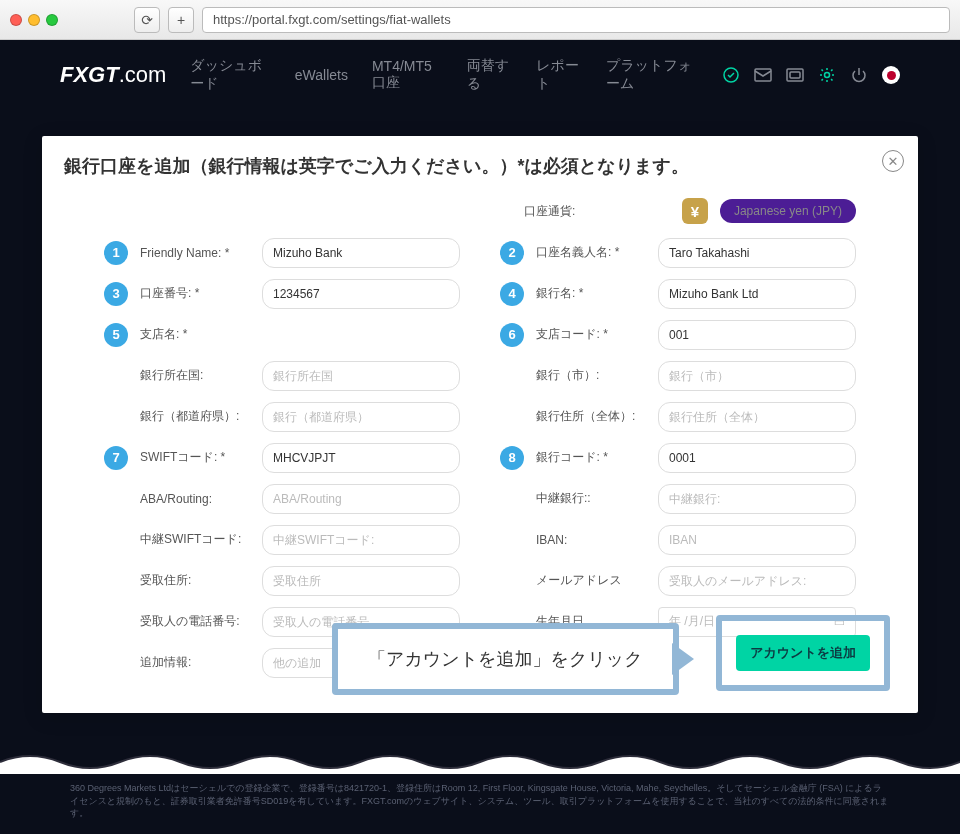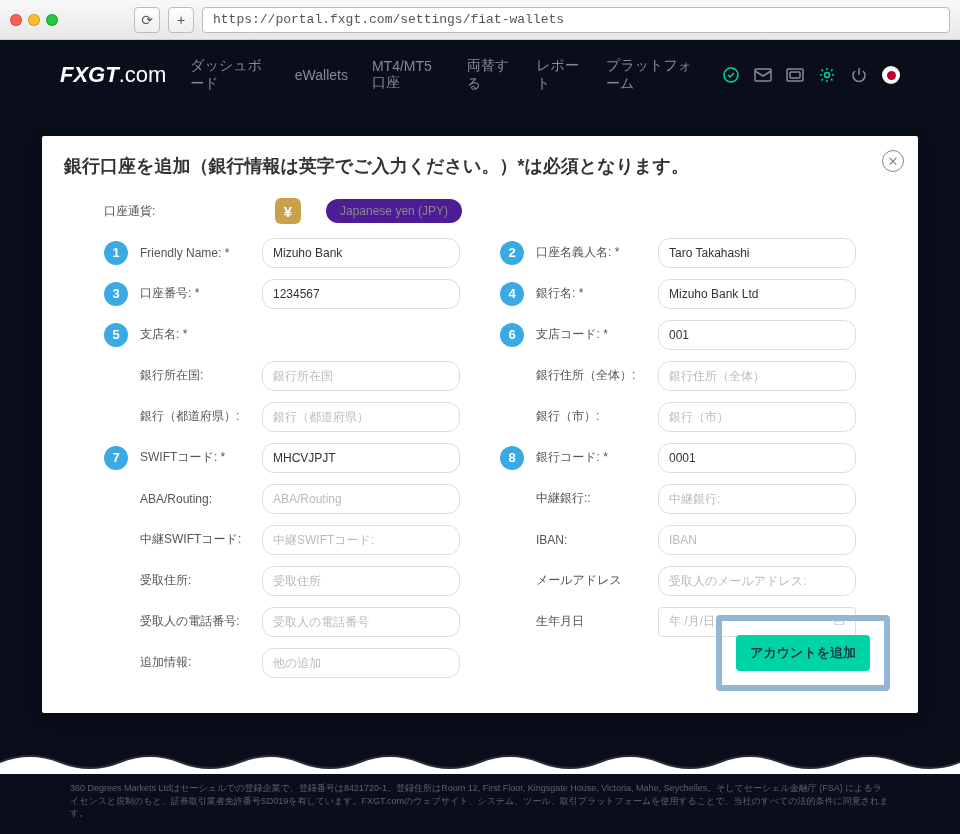--- a/index.html
+++ b/index.html
@@ -6,21 +6,21 @@
     body { font-family: -apple-system, BlinkMacSystemFont, "Segoe UI", sans-serif; background: #e0e0e0; width: 960px; height: 834px; overflow: hidden; }
     
     
     .browser-chrome { background: linear-gradient(#f8f8f8, #e8e8e8); height: 40px; border-bottom: 1px solid #ccc; display: flex; align-items: center; padding: 0 10px; gap: 8px; }
     .traffic-lights { display: flex; gap: 6px; }
     .traffic-light { width: 12px; height: 12px; border-radius: 50%; border: 0.5px solid rgba(0,0,0,0.2); }
     .tl-red { background: #ff5f56; }
     .tl-yellow { background: #ffbd2e; }
     .tl-green { background: #27c93f; }
     .nav-btn { width: 26px; height: 26px; background: linear-gradient(#fff,#eee); border: 1px solid #bbb; border-radius: 4px; display: flex; align-items: center; justify-content: center; font-size: 14px; color: #555; }
-    .url-bar { flex: 1; height: 26px; background: #fff; border: 1px solid #bbb; border-radius: 4px; padding: 0 10px; font-size: 13px; color: #555; display: flex; align-items: center; font-family: Liberation Mono, monospace; }
+    .url-bar { flex: 1; height: 26px; background: #fff; border: 1px solid #bbb; border-radius: 4px; padding: 0 10px; font-size: 13px; color: #555; display: flex; align-items: center; }
     
     
     .page-bg { background: #0a0e1a; height: 794px; position: relative; }
     .site-header { height: 70px; display: flex; align-items: center; padding: 0 60px; gap: 24px; color: #868a94; }
     .logo { color: #fff; font-size: 22px; font-weight: 700; font-style: italic; }
     .logo-com { font-style: normal; font-weight: 400; }
     .nav-link { font-size: 14px; color: #868a94; }
     .header-icons { margin-left: auto; display: flex; gap: 14px; align-items: center; color: #868a94; }
     .icon-sm { width: 18px; height: 18px; display: flex; align-items: center; justify-content: center; }
     .flag-jp { width: 18px; height: 18px; background: #fff; border-radius: 50%; display: flex; align-items: center; justify-content: center; }
@@ -32,21 +32,21 @@
     .close-x { position: absolute; top: 14px; right: 14px; width: 22px; height: 22px; border: 1.5px solid #888; border-radius: 50%; display: flex; align-items: center; justify-content: center; color: #888; font-size: 13px; cursor: pointer; }
     
     .form-area { display: flex; gap: 40px; padding: 0 40px; }
     .col { flex: 1; }
     .form-row { display: flex; align-items: center; height: 41px; gap: 12px; }
     .badge-num { width: 24px; height: 24px; background: #3ba9e4; color: #fff; border-radius: 50%; display: flex; align-items: center; justify-content: center; font-size: 13px; font-weight: 600; flex-shrink: 0; }
     .badge-spacer { width: 24px; flex-shrink: 0; }
     .field-label { font-size: 12px; color: #555; width: 110px; flex-shrink: 0; }
     .field-input { flex: 1; height: 30px; border: 1px solid #ddd; border-radius: 12px; padding: 0 10px; font-size: 12px; color: #333; }
     .field-input::placeholder { color: #bbb; }
-    .currency-row { display: flex; align-items: center; gap: 25px; margin-bottom: 8px; padding: 0 40px; }
+    .currency-row { display: flex; align-items: center; gap: 12px; margin-bottom: 8px; padding: 0 40px; justify-content: flex-end; }
     .currency-label { font-size: 12px; color: #555; width: 146px; }
     .yen-icon { width: 26px; height: 26px; background: #c7a24a; border-radius: 6px; color: #fff; display: flex; align-items: center; justify-content: center; font-size: 15px; font-weight: 700; }
     .currency-pill { background: #4c1d95; border-radius: 14px; padding: 5px 14px; font-size: 12px; color: #888; }
     .date-input { flex: 1; height: 30px; border: 1px solid #ddd; border-radius: 4px; padding: 0 10px; font-size: 12px; color: #bbb; display: flex; align-items: center; justify-content: space-between; }
     
     
     .callout { position: absolute; bottom: 18px; left: 290px; background: #fff; border: 6px solid #92b7d6; border-radius: 4px; padding: 18px 30px; font-size: 18px; color: #333; }
     .callout::after { content: ""; position: absolute; right: -37px; top: 50%; transform: translateY(-50%); border: 16px solid transparent; border-left: 22px solid #92b7d6; }
     .add-btn-wrap { position: absolute; bottom: 22px; right: 28px; border: 6px solid #92b7d6; border-radius: 4px; padding: 14px; }
     .add-btn { background: #00d4a4; color: #0c3a42; font-size: 13px; font-weight: 700; padding: 9px 14px; border-radius: 4px; border: none; }
@@ -195,27 +195,27 @@
             <div class="field-label">銀行名: *</div>
             <input class="field-input" value="Mizuho Bank Ltd" style="">
           </div>
           <div class="form-row">
             <div class="badge-num">6</div>
             <div class="field-label">支店コード: *</div>
             <input class="field-input" value="001" style="">
           </div>
           <div class="form-row">
             <div class="badge-spacer"></div>
+            <div class="field-label">銀行（市）:</div>
+            <input class="field-input" placeholder="銀行（市）" style="">
+          </div>
+          <div class="form-row">
+            <div class="badge-spacer"></div>
             <div class="field-label">銀行住所（全体）:</div>
             <input class="field-input" placeholder="銀行住所（全体）" style="">
-          </div>
-          <div class="form-row">
-            <div class="badge-spacer"></div>
-            <div class="field-label">銀行（市）:</div>
-            <input class="field-input" placeholder="銀行（市）" style="">
           </div>
           <div class="form-row">
             <div class="badge-num">8</div>
             <div class="field-label">銀行コード: *</div>
             <input class="field-input" value="0001" style="">
           </div>
           <div class="form-row">
             <div class="badge-spacer"></div>
             <div class="field-label">中継銀行::</div>
             <input class="field-input" placeholder="中継銀行:" style="">
@@ -234,20 +234,21 @@
             <div class="badge-spacer"></div>
             <div class="field-label">生年月日</div>
             <div class="date-input">
               <span>年 /月/日</span>
               <span>▭</span>
             </div>
           </div>
         </div>
     </div>
 
+    <div class="callout">「アカウントを追加」をクリック</div>
     <div class="add-btn-wrap">
       <button class="add-btn">アカウントを追加</button>
     </div>
   </div>
 
   <svg class="wave" viewBox="0 0 960 24" preserveAspectRatio="none">
     <path d="M0 12 Q 30 0 60 12 T 120 12 T 180 12 T 240 12 T 300 12 T 360 12 T 420 12 T 480 12 T 540 12 T 600 12 T 660 12 T 720 12 T 780 12 T 840 12 T 900 12 T 960 12 V24 H0 Z" fill="#fff"></path>
     <path d="M0 12 Q 30 0 60 12 T 120 12 T 180 12 T 240 12 T 300 12 T 360 12 T 420 12 T 480 12 T 540 12 T 600 12 T 660 12 T 720 12 T 780 12 T 840 12 T 900 12 T 960 12" fill="none" stroke="#2d2d3a" stroke-width="2"></path>
   </svg>
   <div class="footer-text">360 Degrees Markets Ltdはセーシェルでの登録企業で、登録番号は8421720-1、登録住所はRoom 12, First Floor, Kingsgate House, Victoria, Mahe, Seychelles。そしてセーシェル金融庁 (FSA) によるライセンスと規制のもと、証券取引業者免許番号SD019を有しています。FXGT.comのウェブサイト、システム、ツール、取引プラットフォームを使用することで、当社のすべての法的条件に同意されます。</div>

